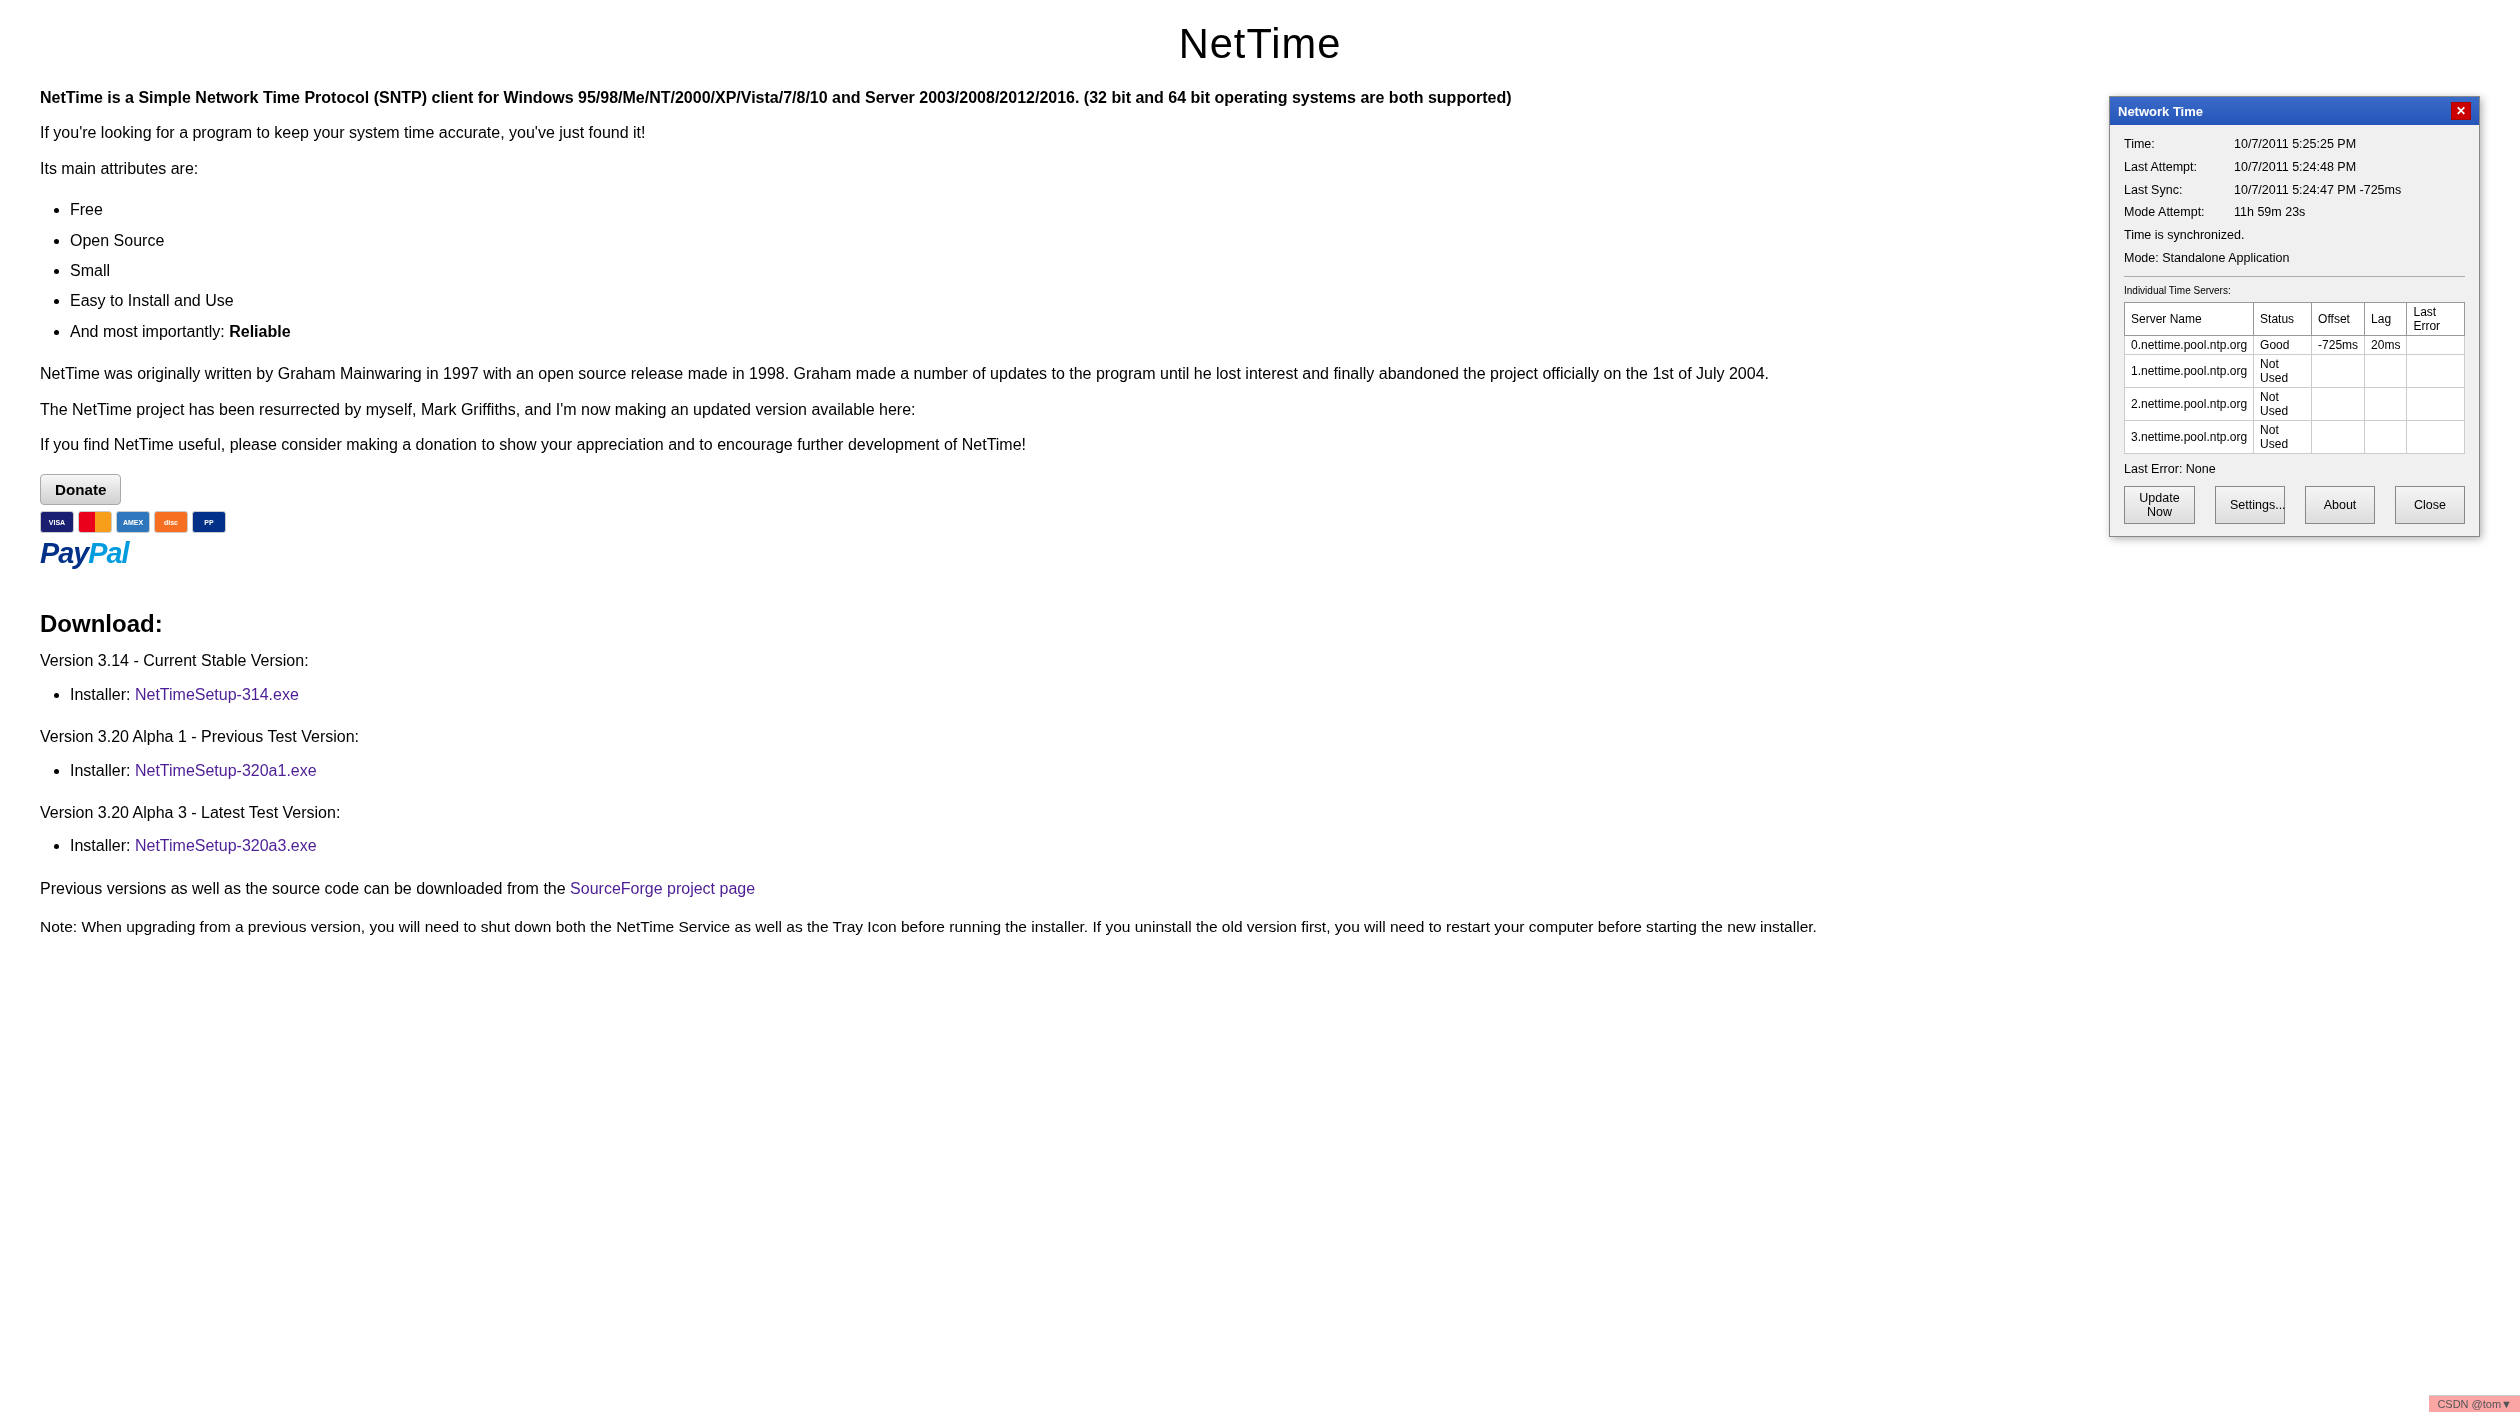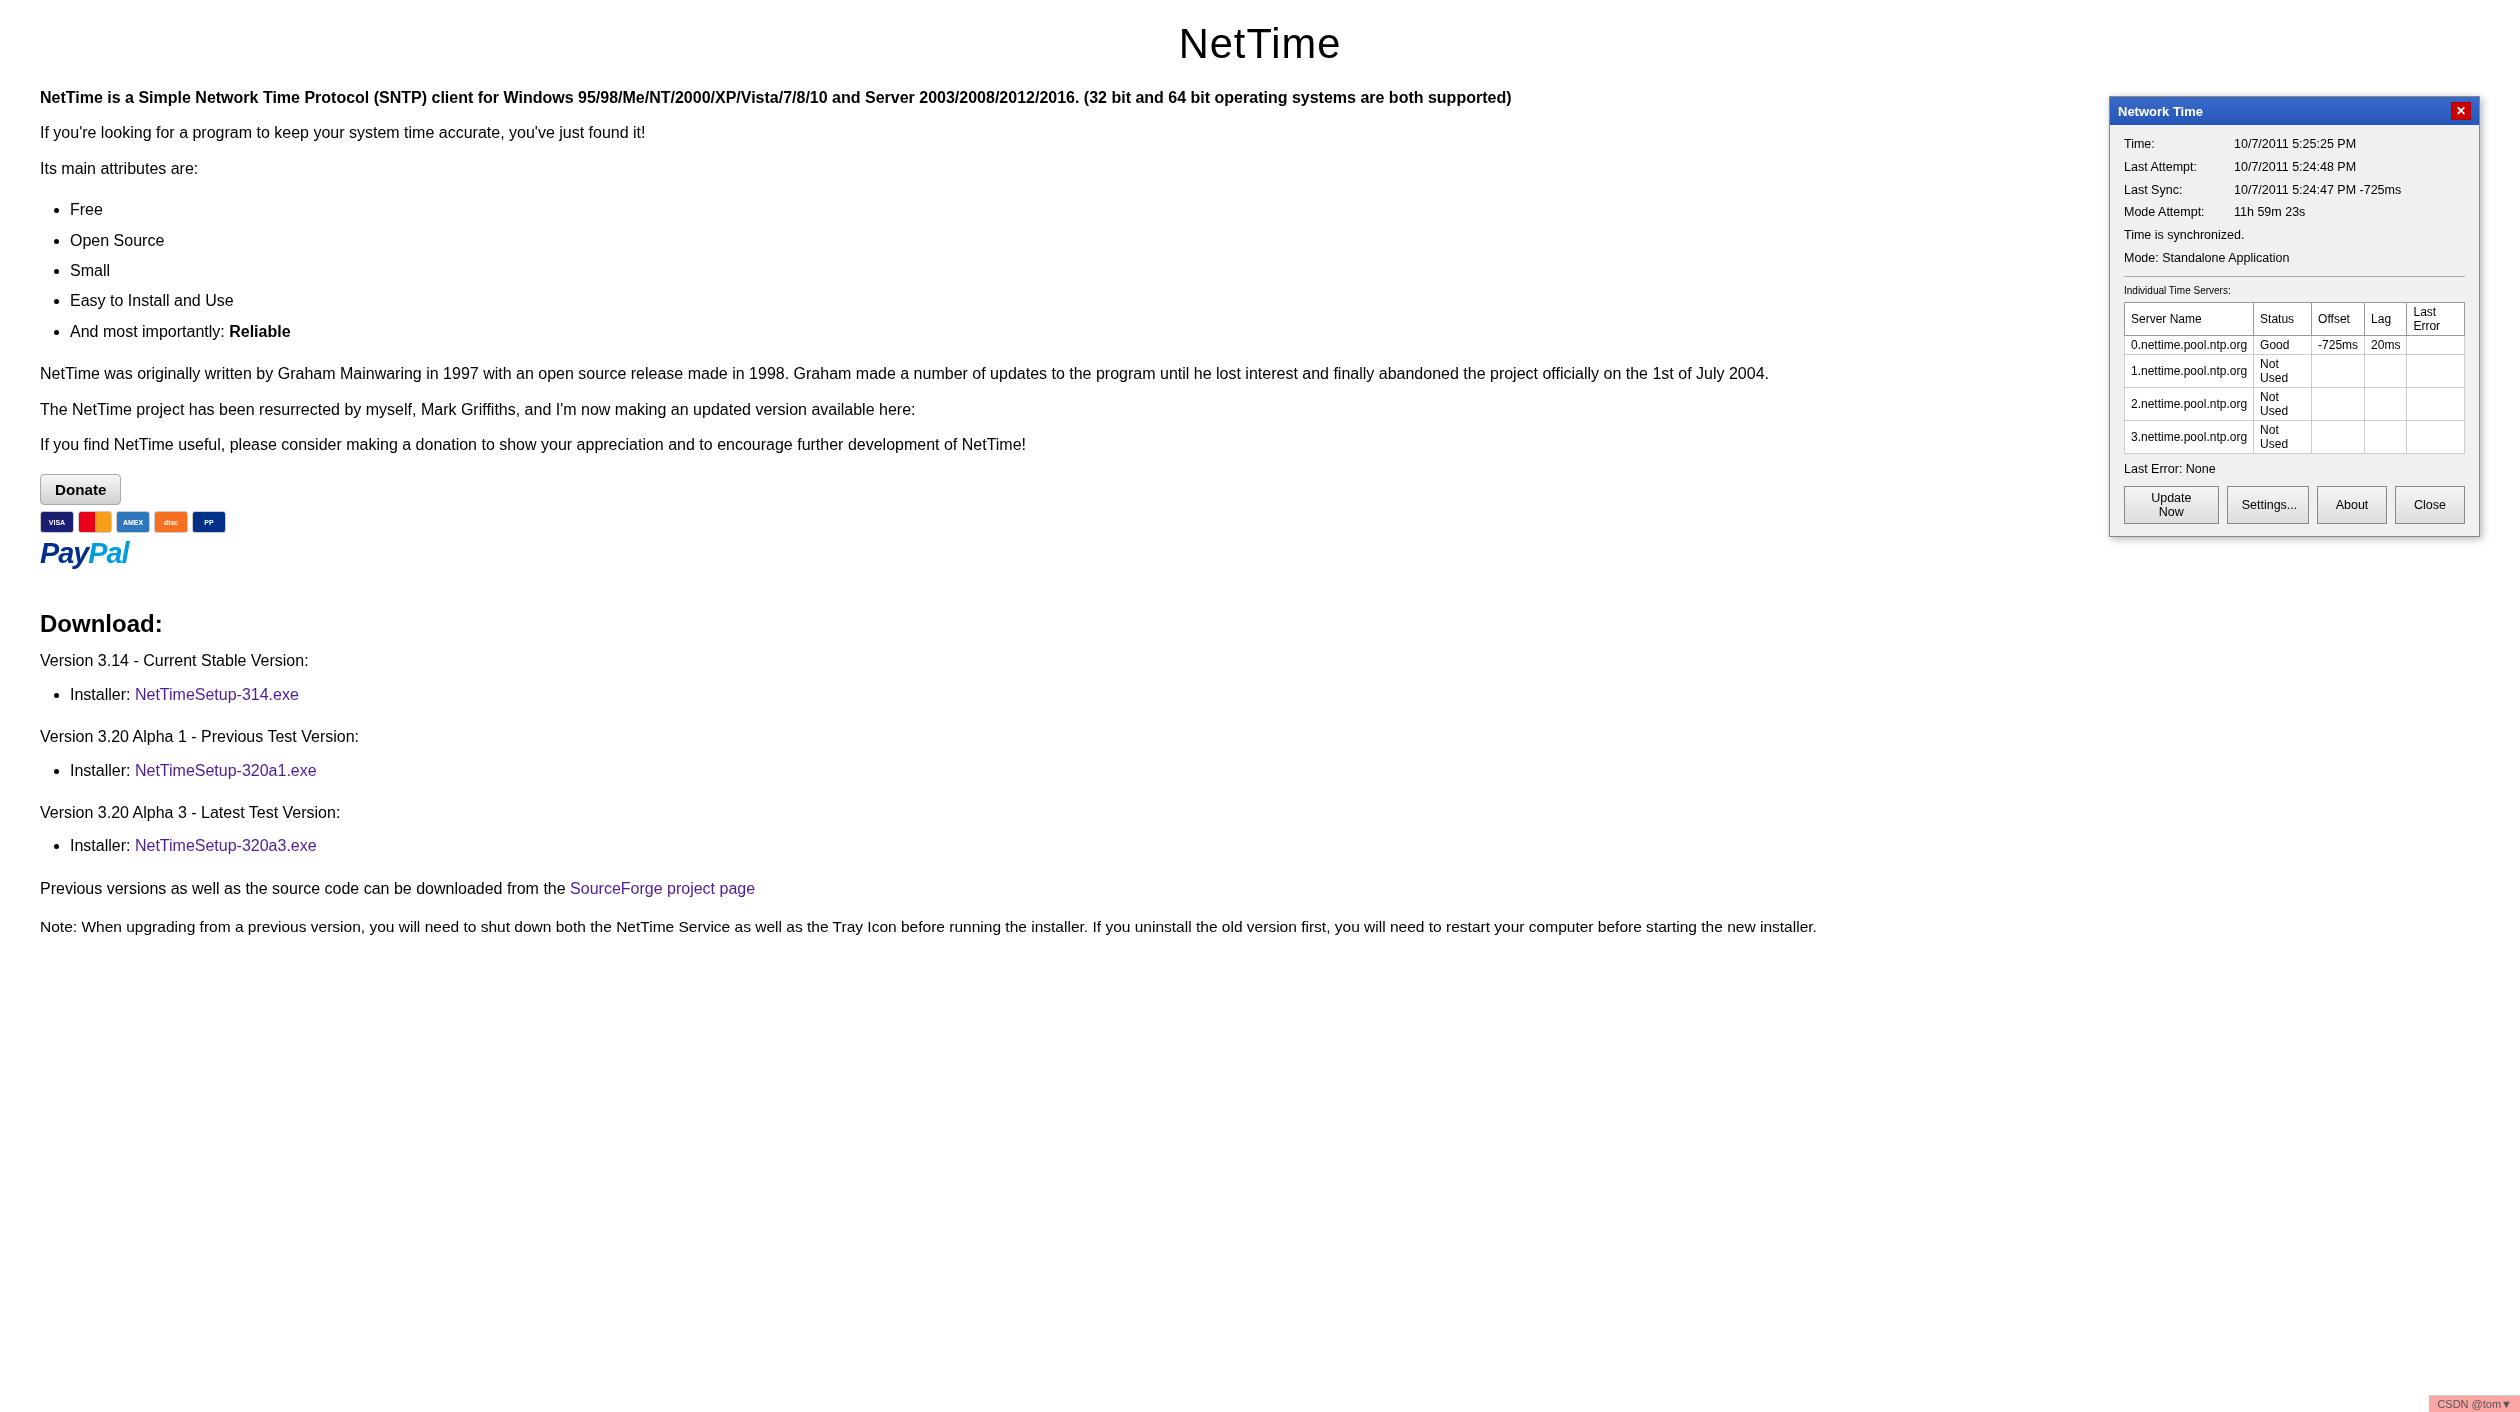--- a/index.html
+++ b/index.html
@@ -189,21 +189,21 @@
       font-size: 12px;
     }
     .nt-table tr:first-child td { background: #fff; }
     .nt-last-error {
       font-size: 12.5px;
       margin-top: 8px;
       margin-bottom: 10px;
     }
     .nt-buttons {
       display: flex;
-      gap: 8px;
+      gap: 20px;
       justify-content: flex-start;
     }
     .nt-btn {
       background: linear-gradient(to bottom, #f5f5f5, #ddd);
       border: 1px solid #888;
       padding: 4px 14px;
       font-size: 12.5px;
       cursor: pointer;
       min-width: 70px;
       text-align: center;

